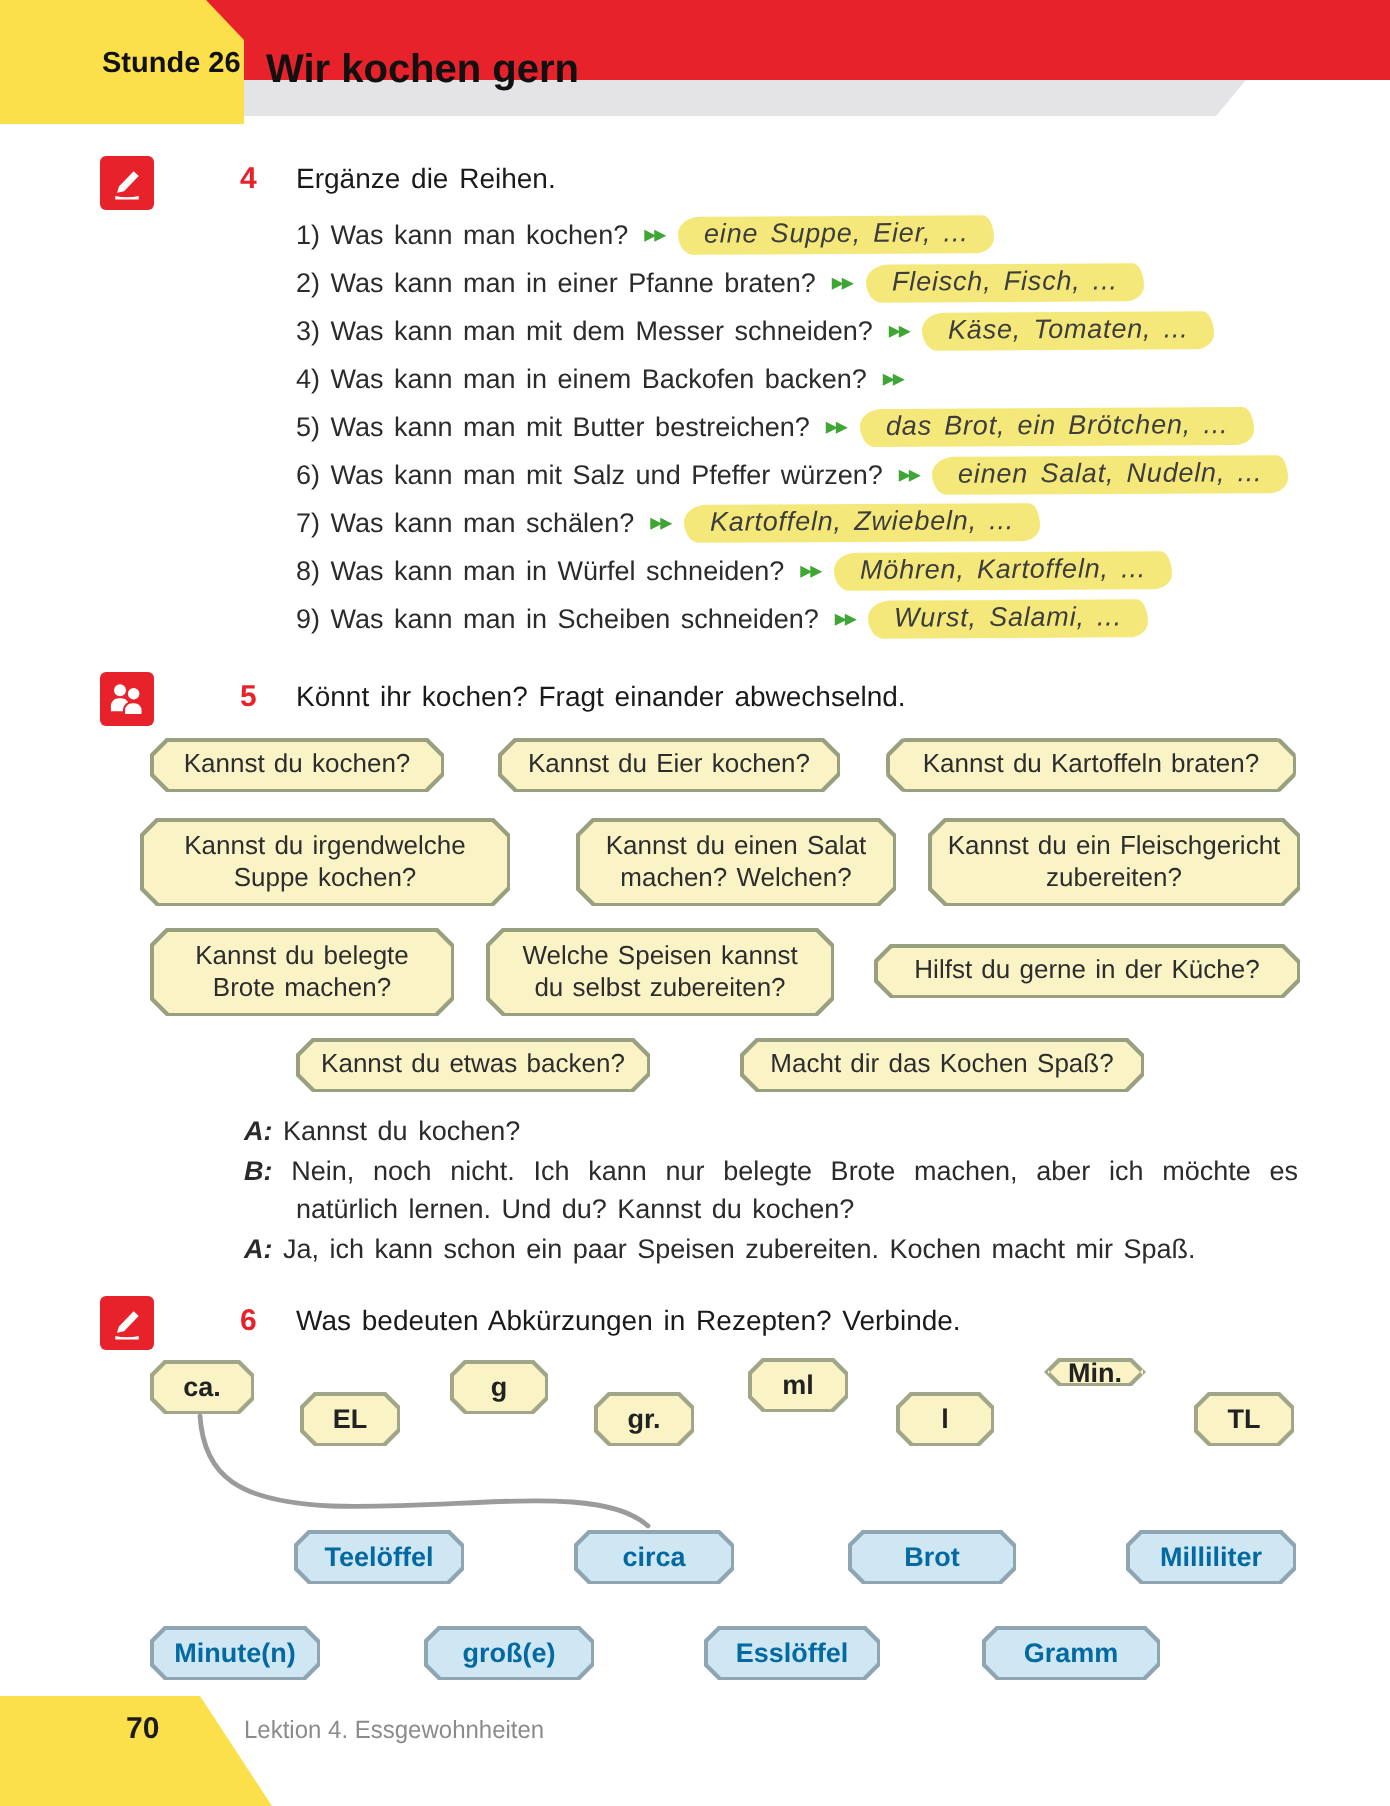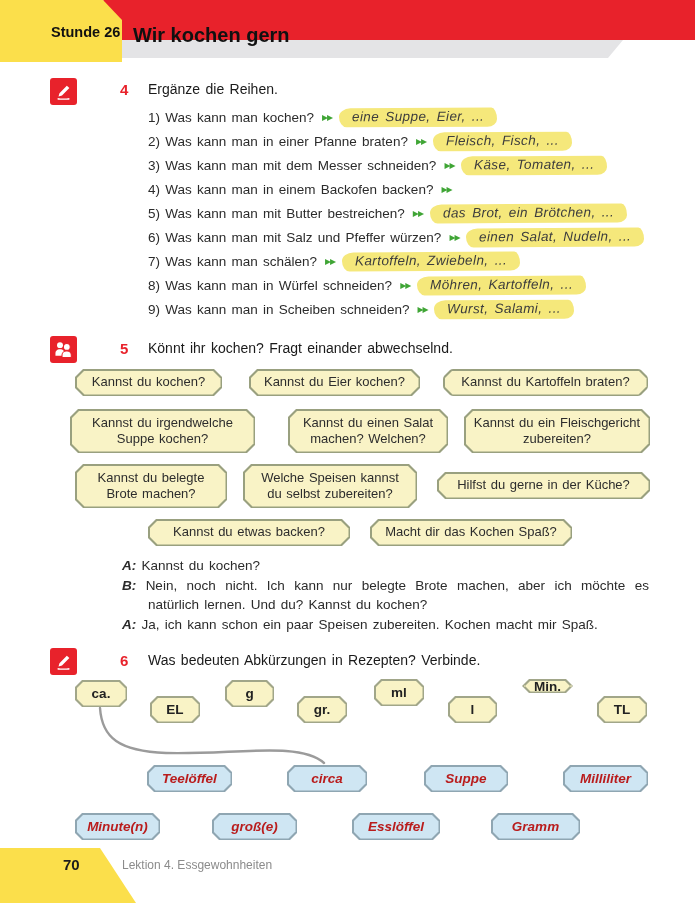--- a/index.html
+++ b/index.html
@@ -34,21 +34,21 @@
       calc(100% - var(--cut)) 100%,var(--cut) 100%,0 calc(100% - var(--cut)),0 var(--cut));}
   .oct-in{position:absolute;inset:1.5px;
     clip-path:polygon(var(--cut) 0,calc(100% - var(--cut)) 0,100% var(--cut),100% calc(100% - var(--cut)),
       calc(100% - var(--cut)) 100%,var(--cut) 100%,0 calc(100% - var(--cut)),0 var(--cut));
     display:flex;align-items:center;justify-content:center;text-align:center;padding:2px 8px;box-sizing:border-box;}
   .ycard{background:#99a07f;}
   .ycard .oct-in{background:#f9f3c6;font-size:13px;line-height:16.5px;color:#2d2d2d;word-spacing:1px;}
   .abox{--cut:7px;background:#a1a689;}
   .abox .oct-in{background:#f9f3c6;font-weight:bold;font-size:13.5px;color:#222;}
   .bcard{--cut:7px;background:#8fa6b2;}
-  .bcard .oct-in{background:#cfe6f3;font-weight:bold;font-size:13.5px;color:#b91c1c;font-style:italic;}
+  .bcard .oct-in{background:#cfe6f3;font-weight:bold;font-size:13.5px;color:#0369a1;}
   
   .dialogue{position:absolute;left:122px;top:556px;width:527px;font-size:13.5px;line-height:19.5px;color:#2b2b2b;}
   .dlg{margin:0;padding-left:26px;text-indent:-26px;text-align:justify;word-spacing:1.5px;}
   .dlg b{font-style:italic;}
   
   .match{position:absolute;left:0;top:675px;width:695px;height:172px;}
   .match svg.link{position:absolute;left:0;top:0;pointer-events:none;}
   
   .footer-yellow{position:absolute;left:0;bottom:0;width:136px;height:55px;background:#fbdf4b;
     clip-path:polygon(0 0,100px 0,136px 55px,0 55px);}
@@ -174,21 +174,21 @@
       <div class="oct-in">
         <span>Welche Speisen kannst du selbst zubereiten?</span>
       </div>
     </div>
   <div class="oct ycard" style="left:437px;top:472px;width:213px;height:27px;">
       <div class="oct-in">
         <span>Hilfst du gerne in der Küche?</span>
       </div>
     </div>
 
-  <div class="oct ycard" style="left:148px;top:519px;width:202px;height:27px;">
+  <div class="oct ycard" style="left:148px;top:519px;width:177px;height:27px;">
       <div class="oct-in">
         <span>Kannst du etwas backen?</span>
       </div>
     </div>
   <div class="oct ycard" style="left:370px;top:519px;width:202px;height:27px;">
       <div class="oct-in">
         <span>Macht dir das Kochen Spaß?</span>
       </div>
     </div>
 
@@ -259,21 +259,21 @@
           <span>Teelöffel</span>
         </div>
       </div>
     <div class="oct bcard" style="left:287px;top:90px;width:80px;height:27px;">
         <div class="oct-in">
           <span>circa</span>
         </div>
       </div>
     <div class="oct bcard" style="left:424px;top:90px;width:84px;height:27px;">
         <div class="oct-in">
-          <span>Suppe</span>
+          <span>Brot</span>
         </div>
       </div>
     <div class="oct bcard" style="left:563px;top:90px;width:85px;height:27px;">
         <div class="oct-in">
           <span>Milliliter</span>
         </div>
       </div>
     <div class="oct bcard" style="left:75px;top:138px;width:85px;height:27px;">
         <div class="oct-in">
           <span>Minute(n)</span>

